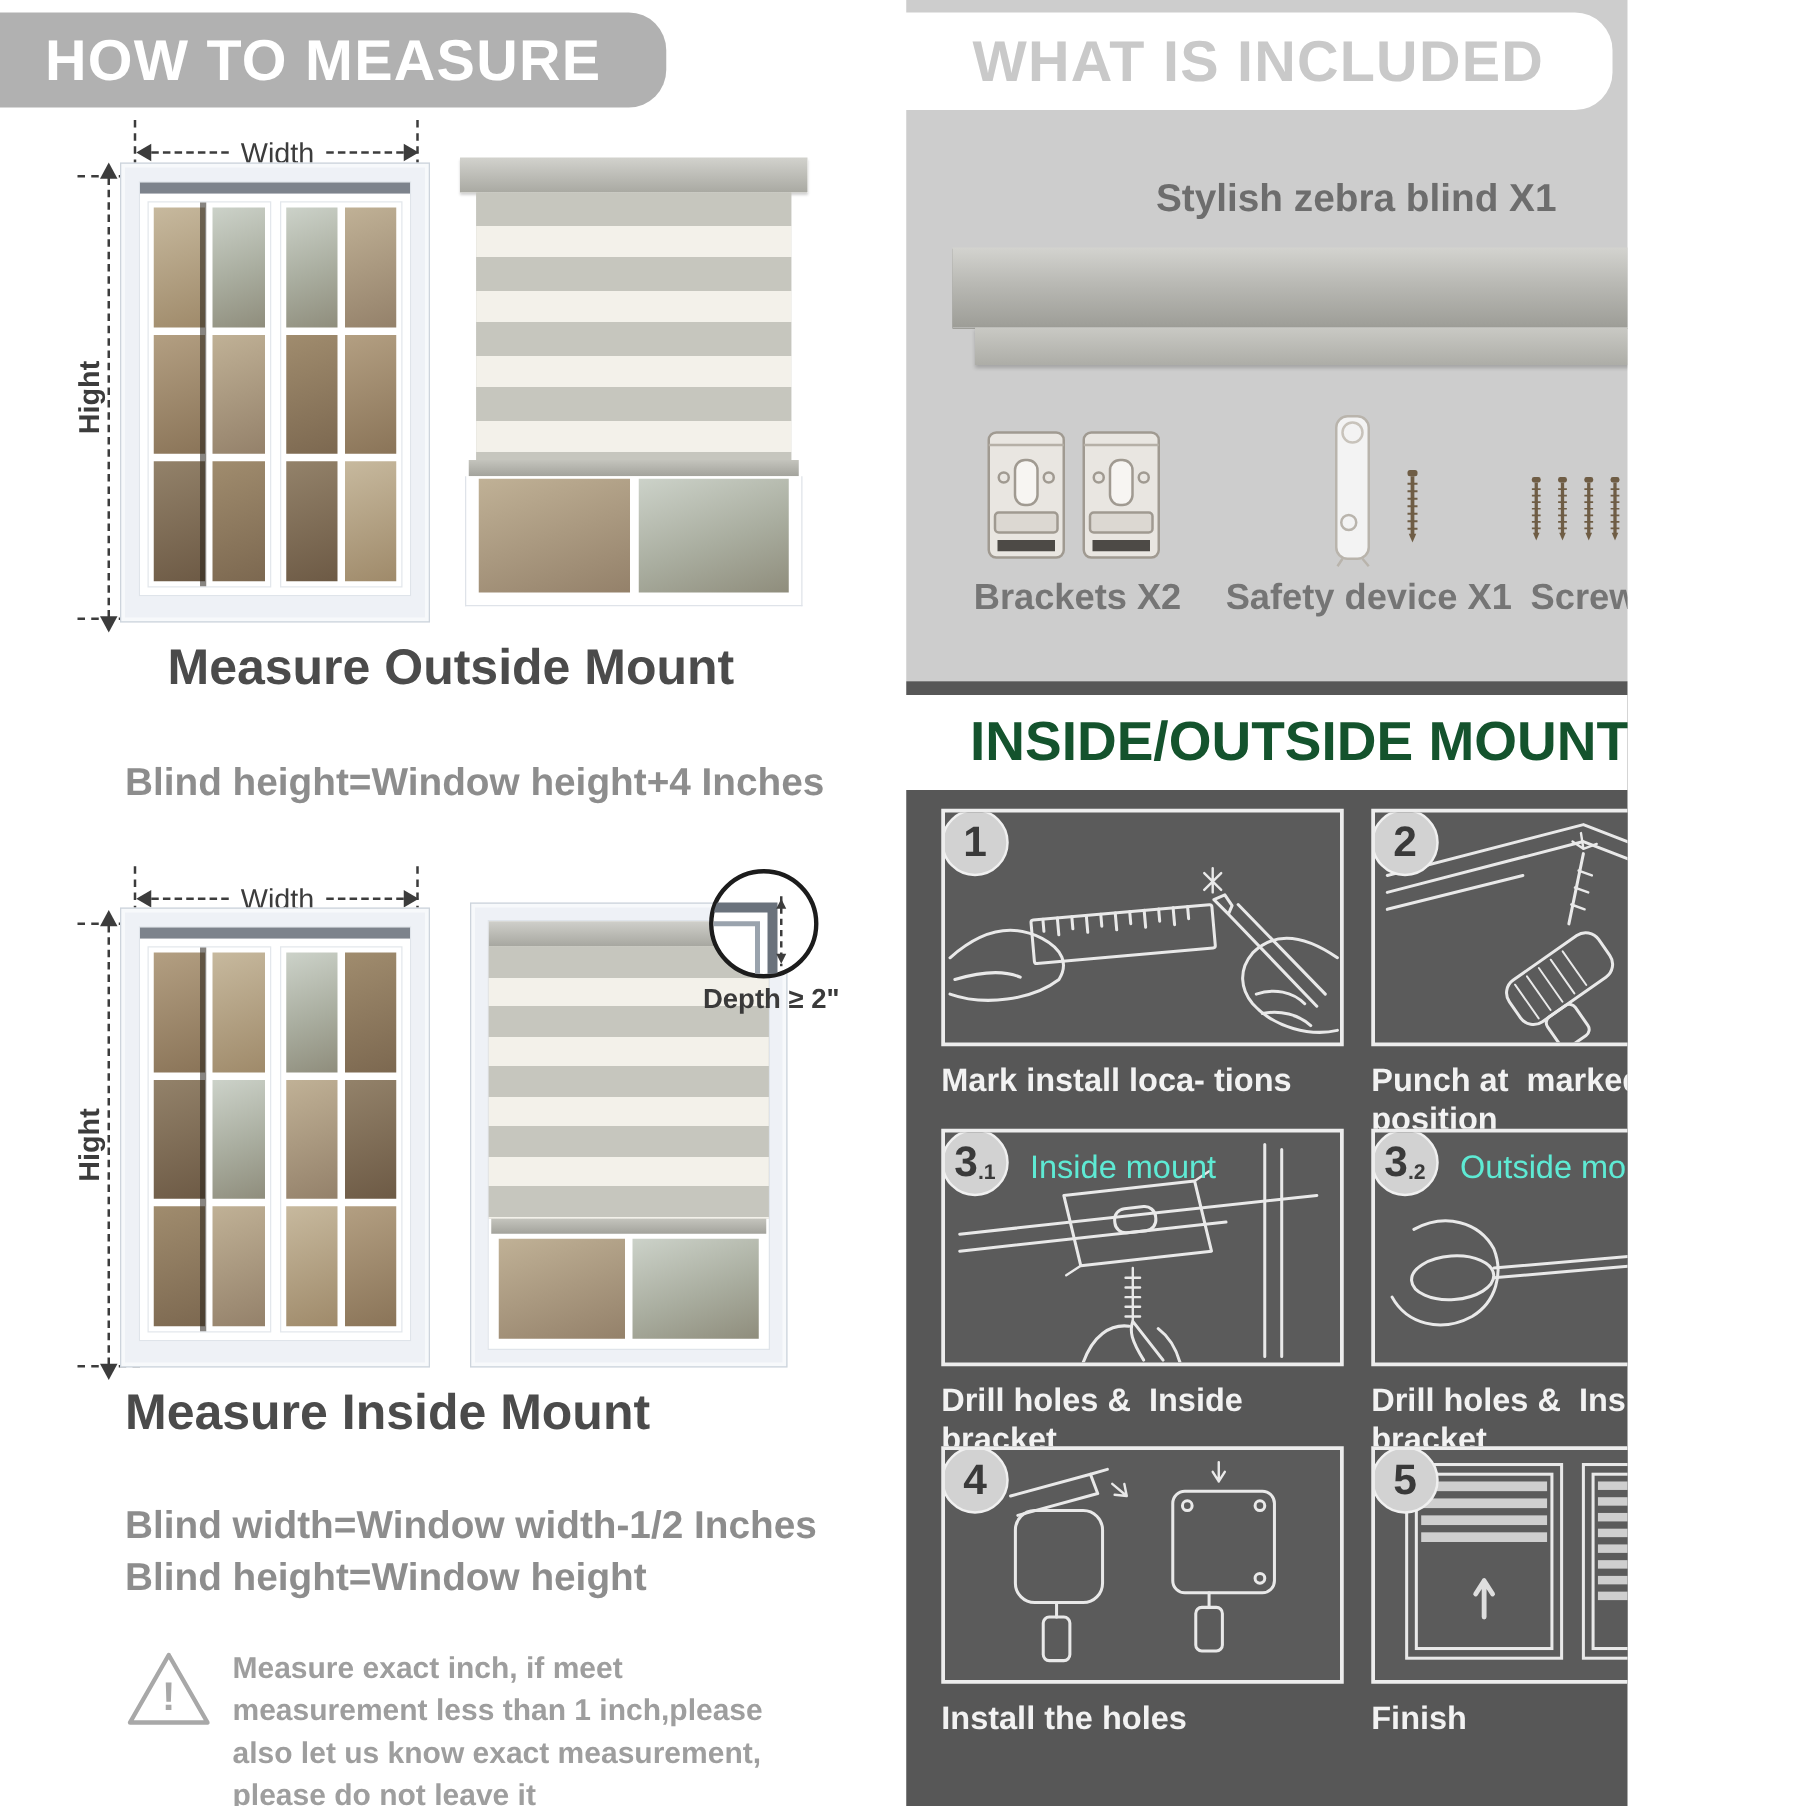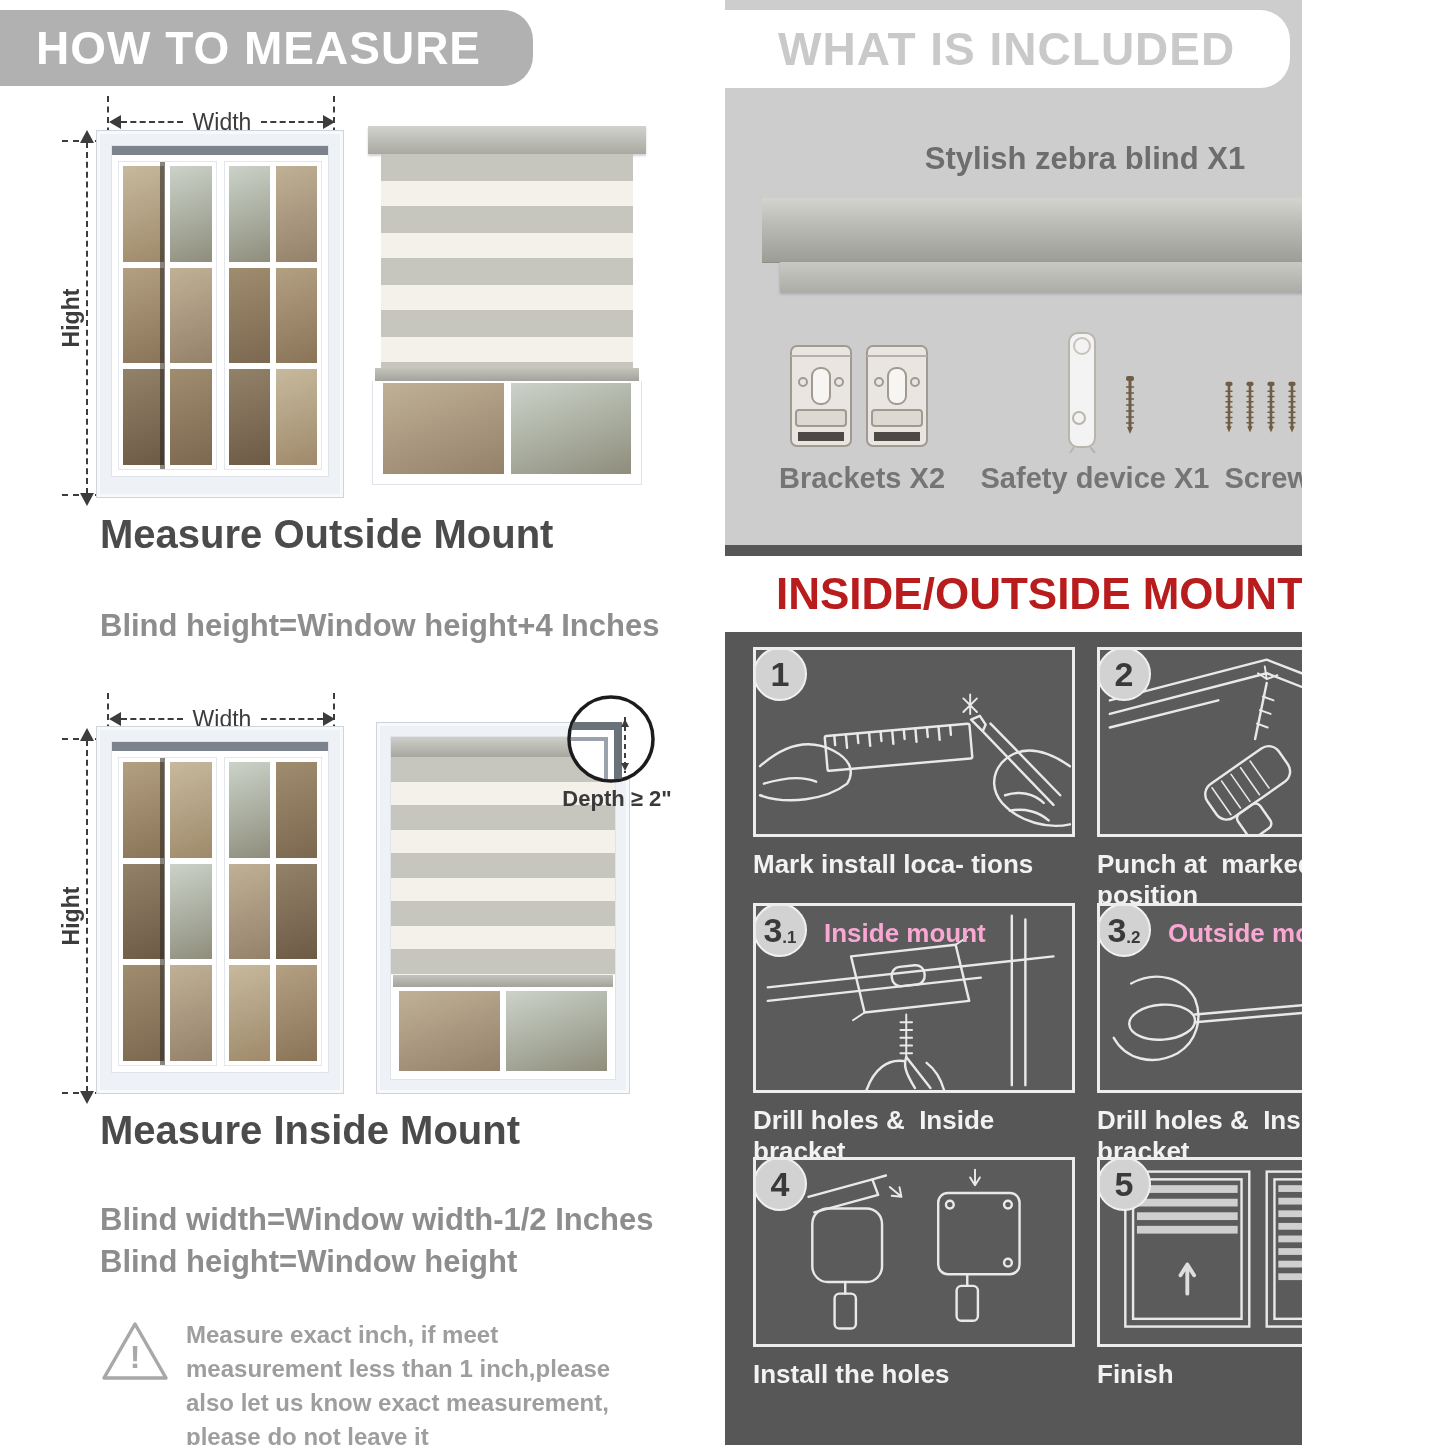--- a/index.html
+++ b/index.html
@@ -7,21 +7,21 @@
         font-family:"Liberation Sans","DejaVu Sans",sans-serif;}
   .abs{position:absolute;}
 
   
   .bar{position:absolute;display:flex;align-items:center;font-weight:bold;}
   .how-bar{left:0;top:10px;width:497px;height:76px;background:#b1b1b1;border-radius:0 30px 30px 0;
            color:#ffffff;font-size:46px;padding-left:36px;letter-spacing:1px;}
   .included-bar{left:720px;top:10px;width:512px;height:78px;background:#ffffff;border-radius:0 30px 30px 0;
            color:#c9c9c9;font-size:46px;padding-left:58px;letter-spacing:1px;}
   .mount-bar{left:720px;top:556px;width:592px;height:76px;background:#ffffff;border-radius:0 30px 30px 0;
-           color:#b91c1c;font-size:44px;padding-left:56px;z-index:3;}
+           color:#14532d;font-size:44px;padding-left:56px;z-index:3;}
 
   
   .light-bg{left:725px;top:0;width:720px;height:545px;background:#cdcdcd;}
   .dark-bg{left:725px;top:545px;width:720px;height:900px;background:#575757;}
 
   
   .l-title{position:absolute;left:100px;font-size:40px;font-weight:bold;color:#4b4b4b;}
   .l-rule{position:absolute;left:100px;font-size:31px;font-weight:bold;color:#8d8d8d;white-space:pre-wrap;}
 
   
@@ -105,21 +105,21 @@
   
   .step{position:absolute;width:322px;}
   .panel{position:relative;width:322px;height:190px;background:#5b5b5b;border:3px solid #ededed;
          box-sizing:border-box;overflow:hidden;}
   .panel svg.art{position:absolute;inset:0;width:100%;height:100%;}
   .badge{position:absolute;left:-3px;top:-3px;width:54px;height:54px;border-radius:50%;background:#d2d2d2;
          border:2px solid #f0f0f0;box-sizing:border-box;display:flex;align-items:center;justify-content:center;
          color:#3a3a3a;font-weight:bold;z-index:2;}
   .badge .b-main{font-size:34px;line-height:34px;}
   .badge .b-sub{font-size:17px;line-height:17px;align-self:flex-end;margin-bottom:9px;}
-  .ptitle{position:absolute;left:68px;top:12px;font-size:26px;font-weight:bold;color:#f9a8d4;z-index:2;}
+  .ptitle{position:absolute;left:68px;top:12px;font-size:26px;font-weight:normal;color:#5eead4;z-index:2;}
   .caption{margin-top:12px;font-size:26px;font-weight:bold;color:#f2f2f2;white-space:pre-wrap;}
 </style>
 </head>
 <body>
 
 <div class="page">
 
   <div class="abs light-bg"></div>
   <div class="abs dark-bg"></div>
 
@@ -171,21 +171,21 @@
   <div class="blindfig" style="left:368px;top:126px;width:278px;">
     <div class="bf-headrail"></div>
     <div class="bf-shade"></div>
     <div class="bf-bottom"></div>
     <div class="bf-window">
       <div class="bf-pane g4"></div>
       <div class="bf-pane g2"></div>
     </div>
   </div>
 
-  <div class="l-title" style="top:512px;">Measure Outside Mount</div>
+  <div class="l-title" style="top:512px;margin-left:34px;">Measure Outside Mount</div>
   <div class="l-rule" style="top:608px;">Blind height=Window height+4 Inches</div>
 
   <div class="vdash" style="left:107px;top:693px;height:48px;"></div>
   <div class="vdash" style="left:333px;top:693px;height:48px;"></div>
   <div class="width-measure" style="left:109px;top:707px;width:226px;">
     <span class="tri left"></span>
     <span class="dash"></span>
     <span class="wlabel">Width</span>
     <span class="dash"></span>
     <span class="tri right"></span>

